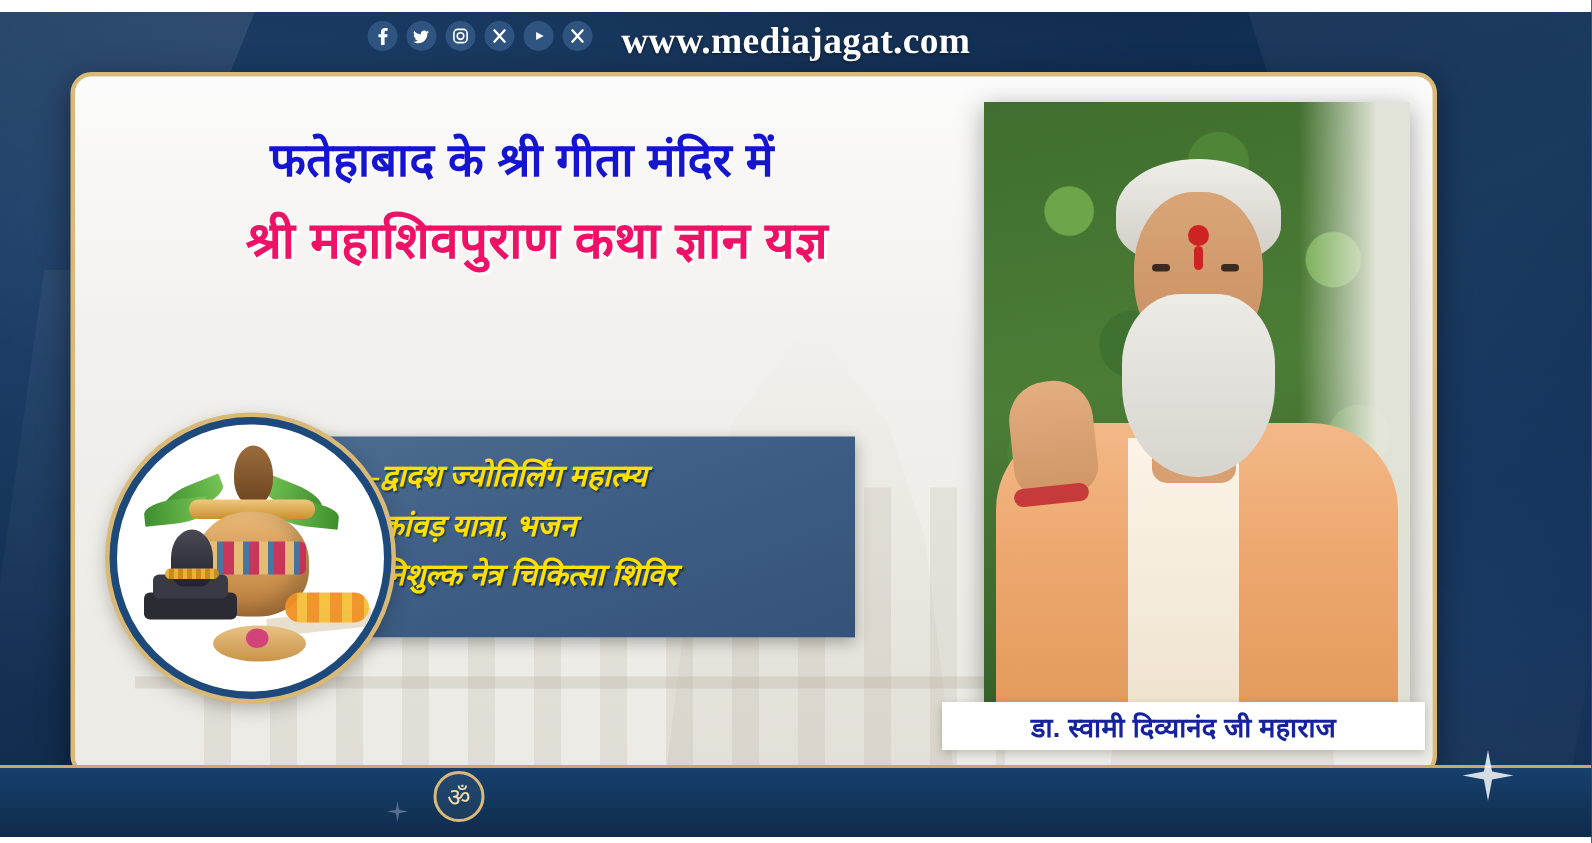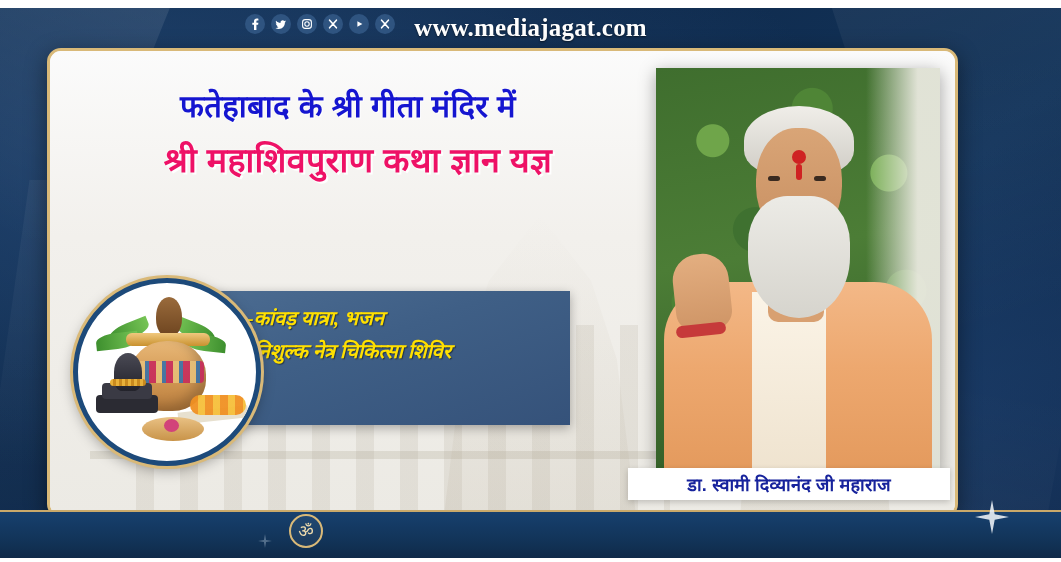--- a/index.html
+++ b/index.html
@@ -349,20 +349,21 @@
         </svg>
     </span>
   </div>
 
   <div class="h-line1">फतेहाबाद के श्री गीता मंदिर में</div>
   <div class="h-line2">श्री महाशिवपुराण कथा ज्ञान यज्ञ</div>
 
 
   <div class="bulletpanel"></div>
   <div class="bullets">
+    <div>-द्वादश ज्योतिर्लिंग महात्म्य</div>
     <div>-कांवड़ यात्रा, भजन</div>
     <div>-निशुल्क नेत्र चिकित्सा शिविर</div>
   </div>
 
   <div class="puja">
     <div class="pj leaf l1"></div>
     <div class="pj leaf l2"></div>
     <div class="pj leaf l3"></div>
     <div class="pj leaf l4"></div>
     <div class="pj coco"></div>

